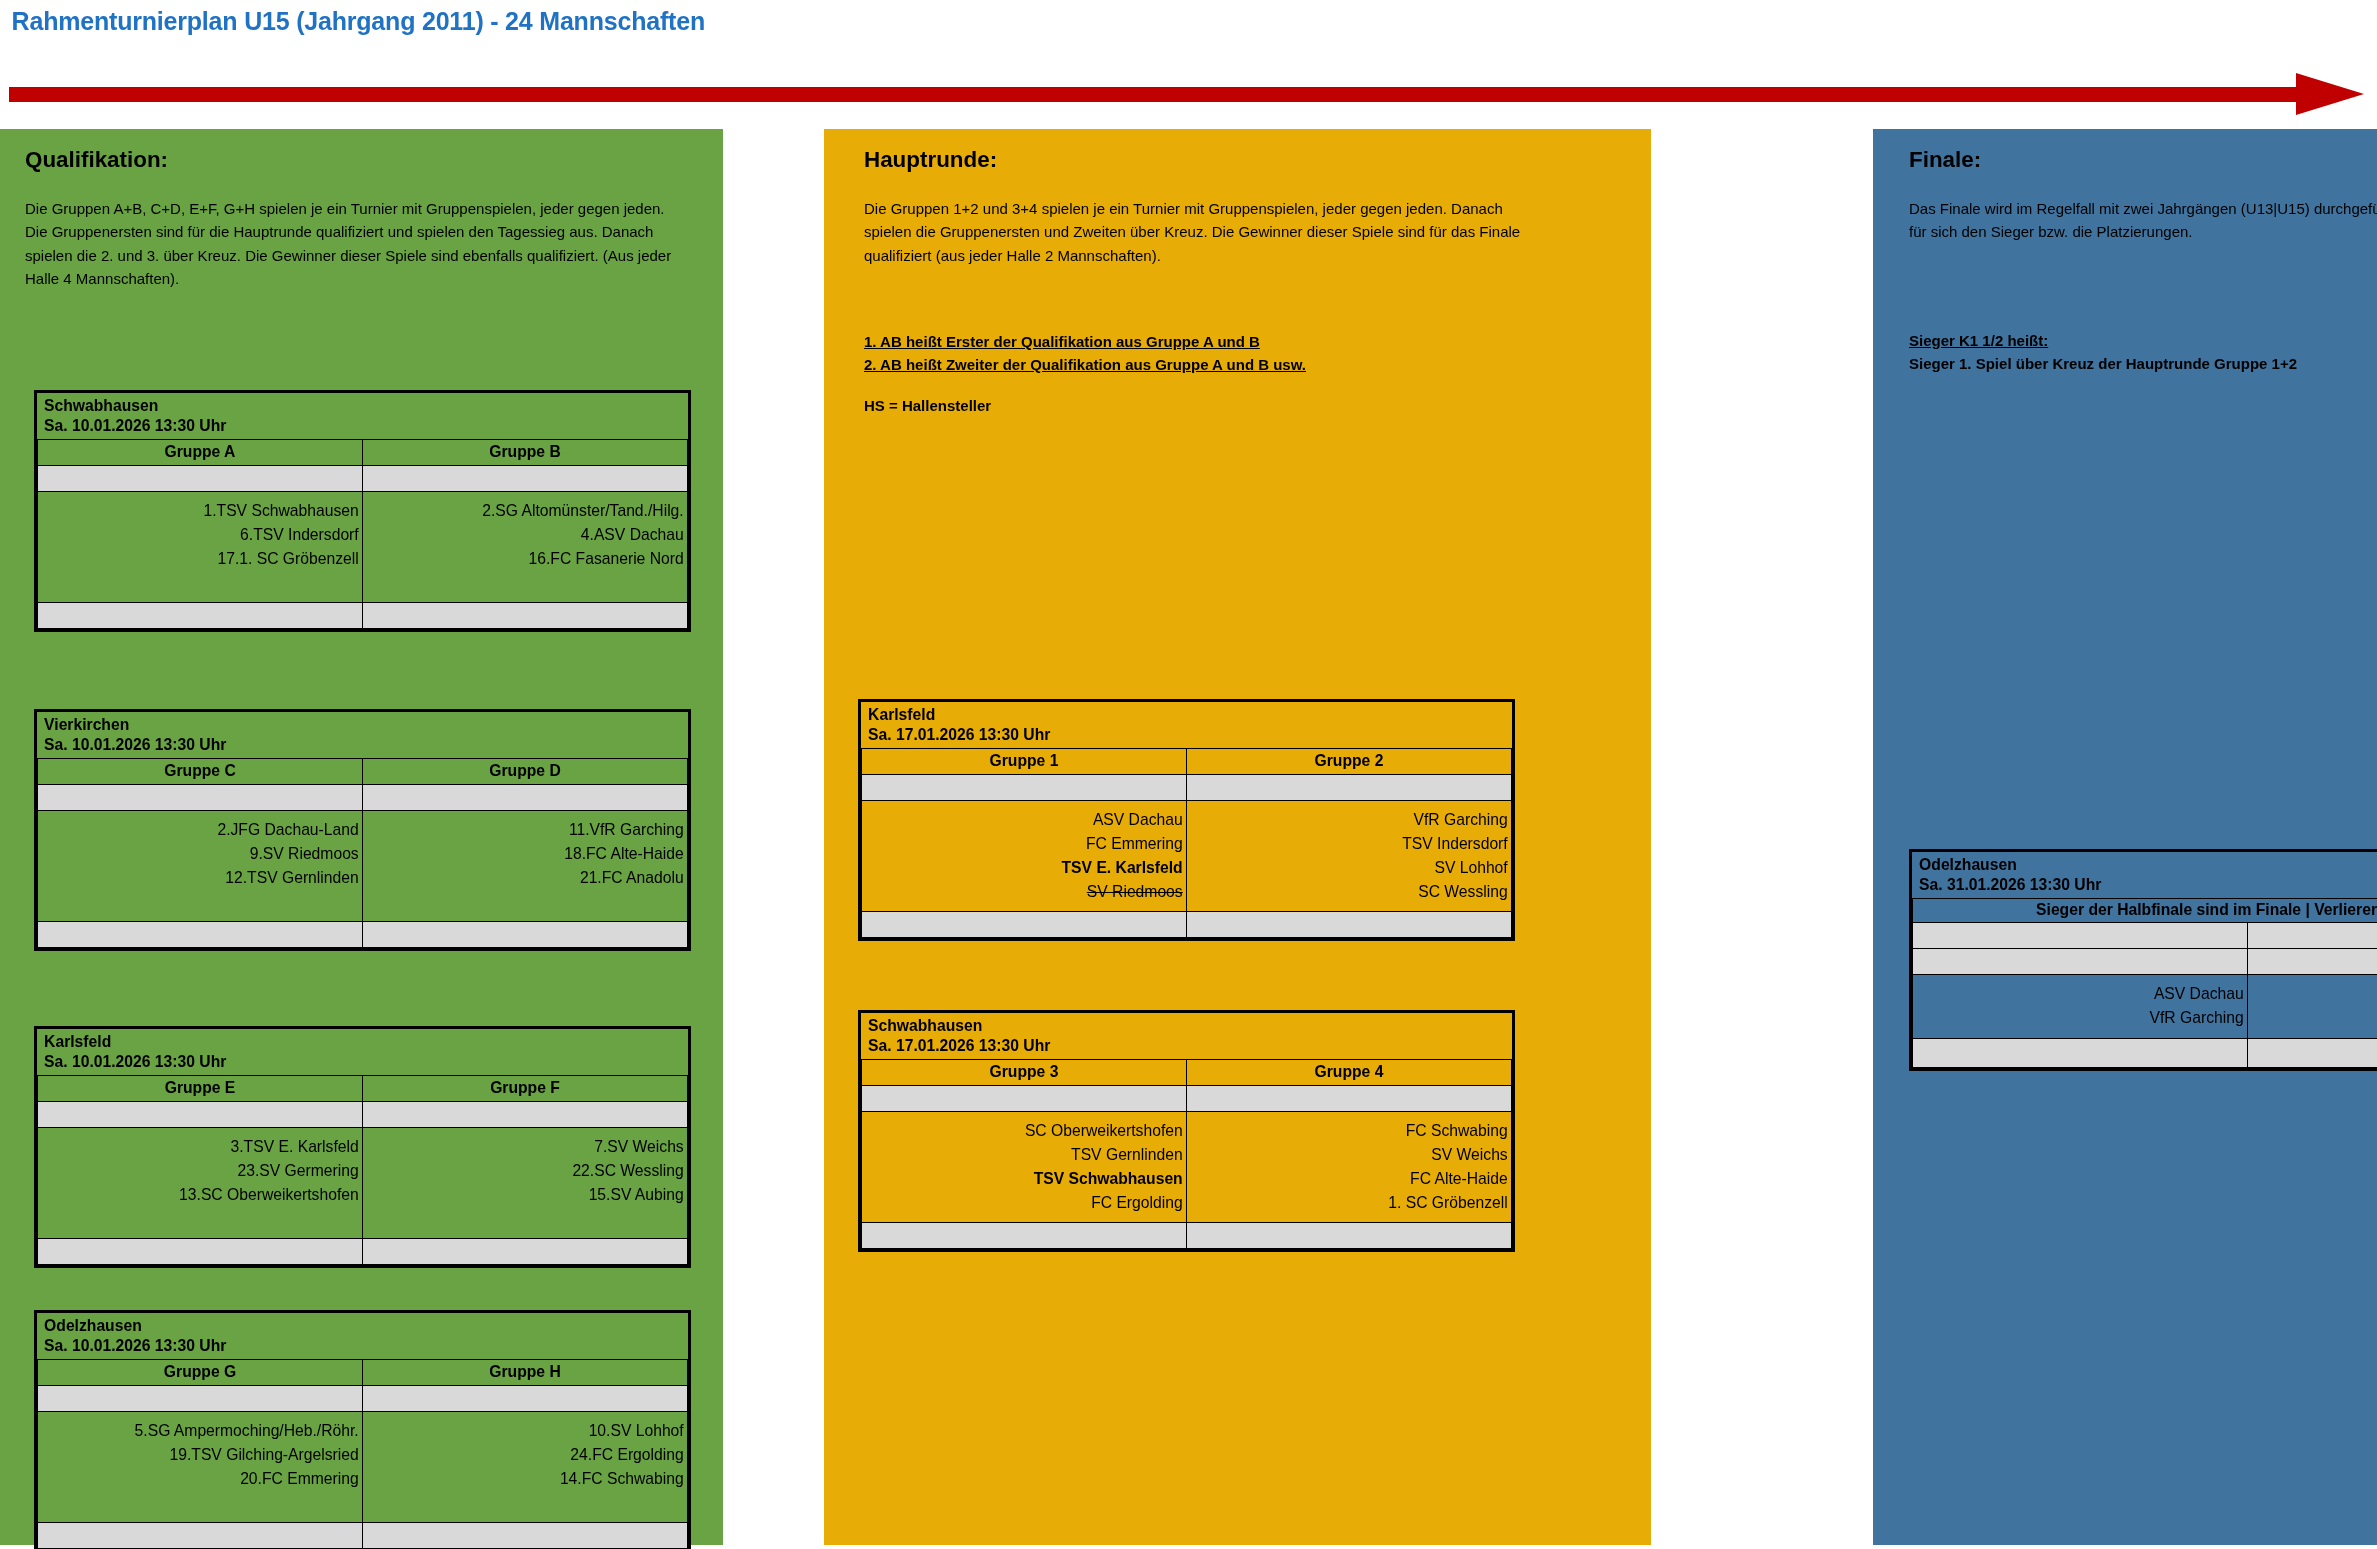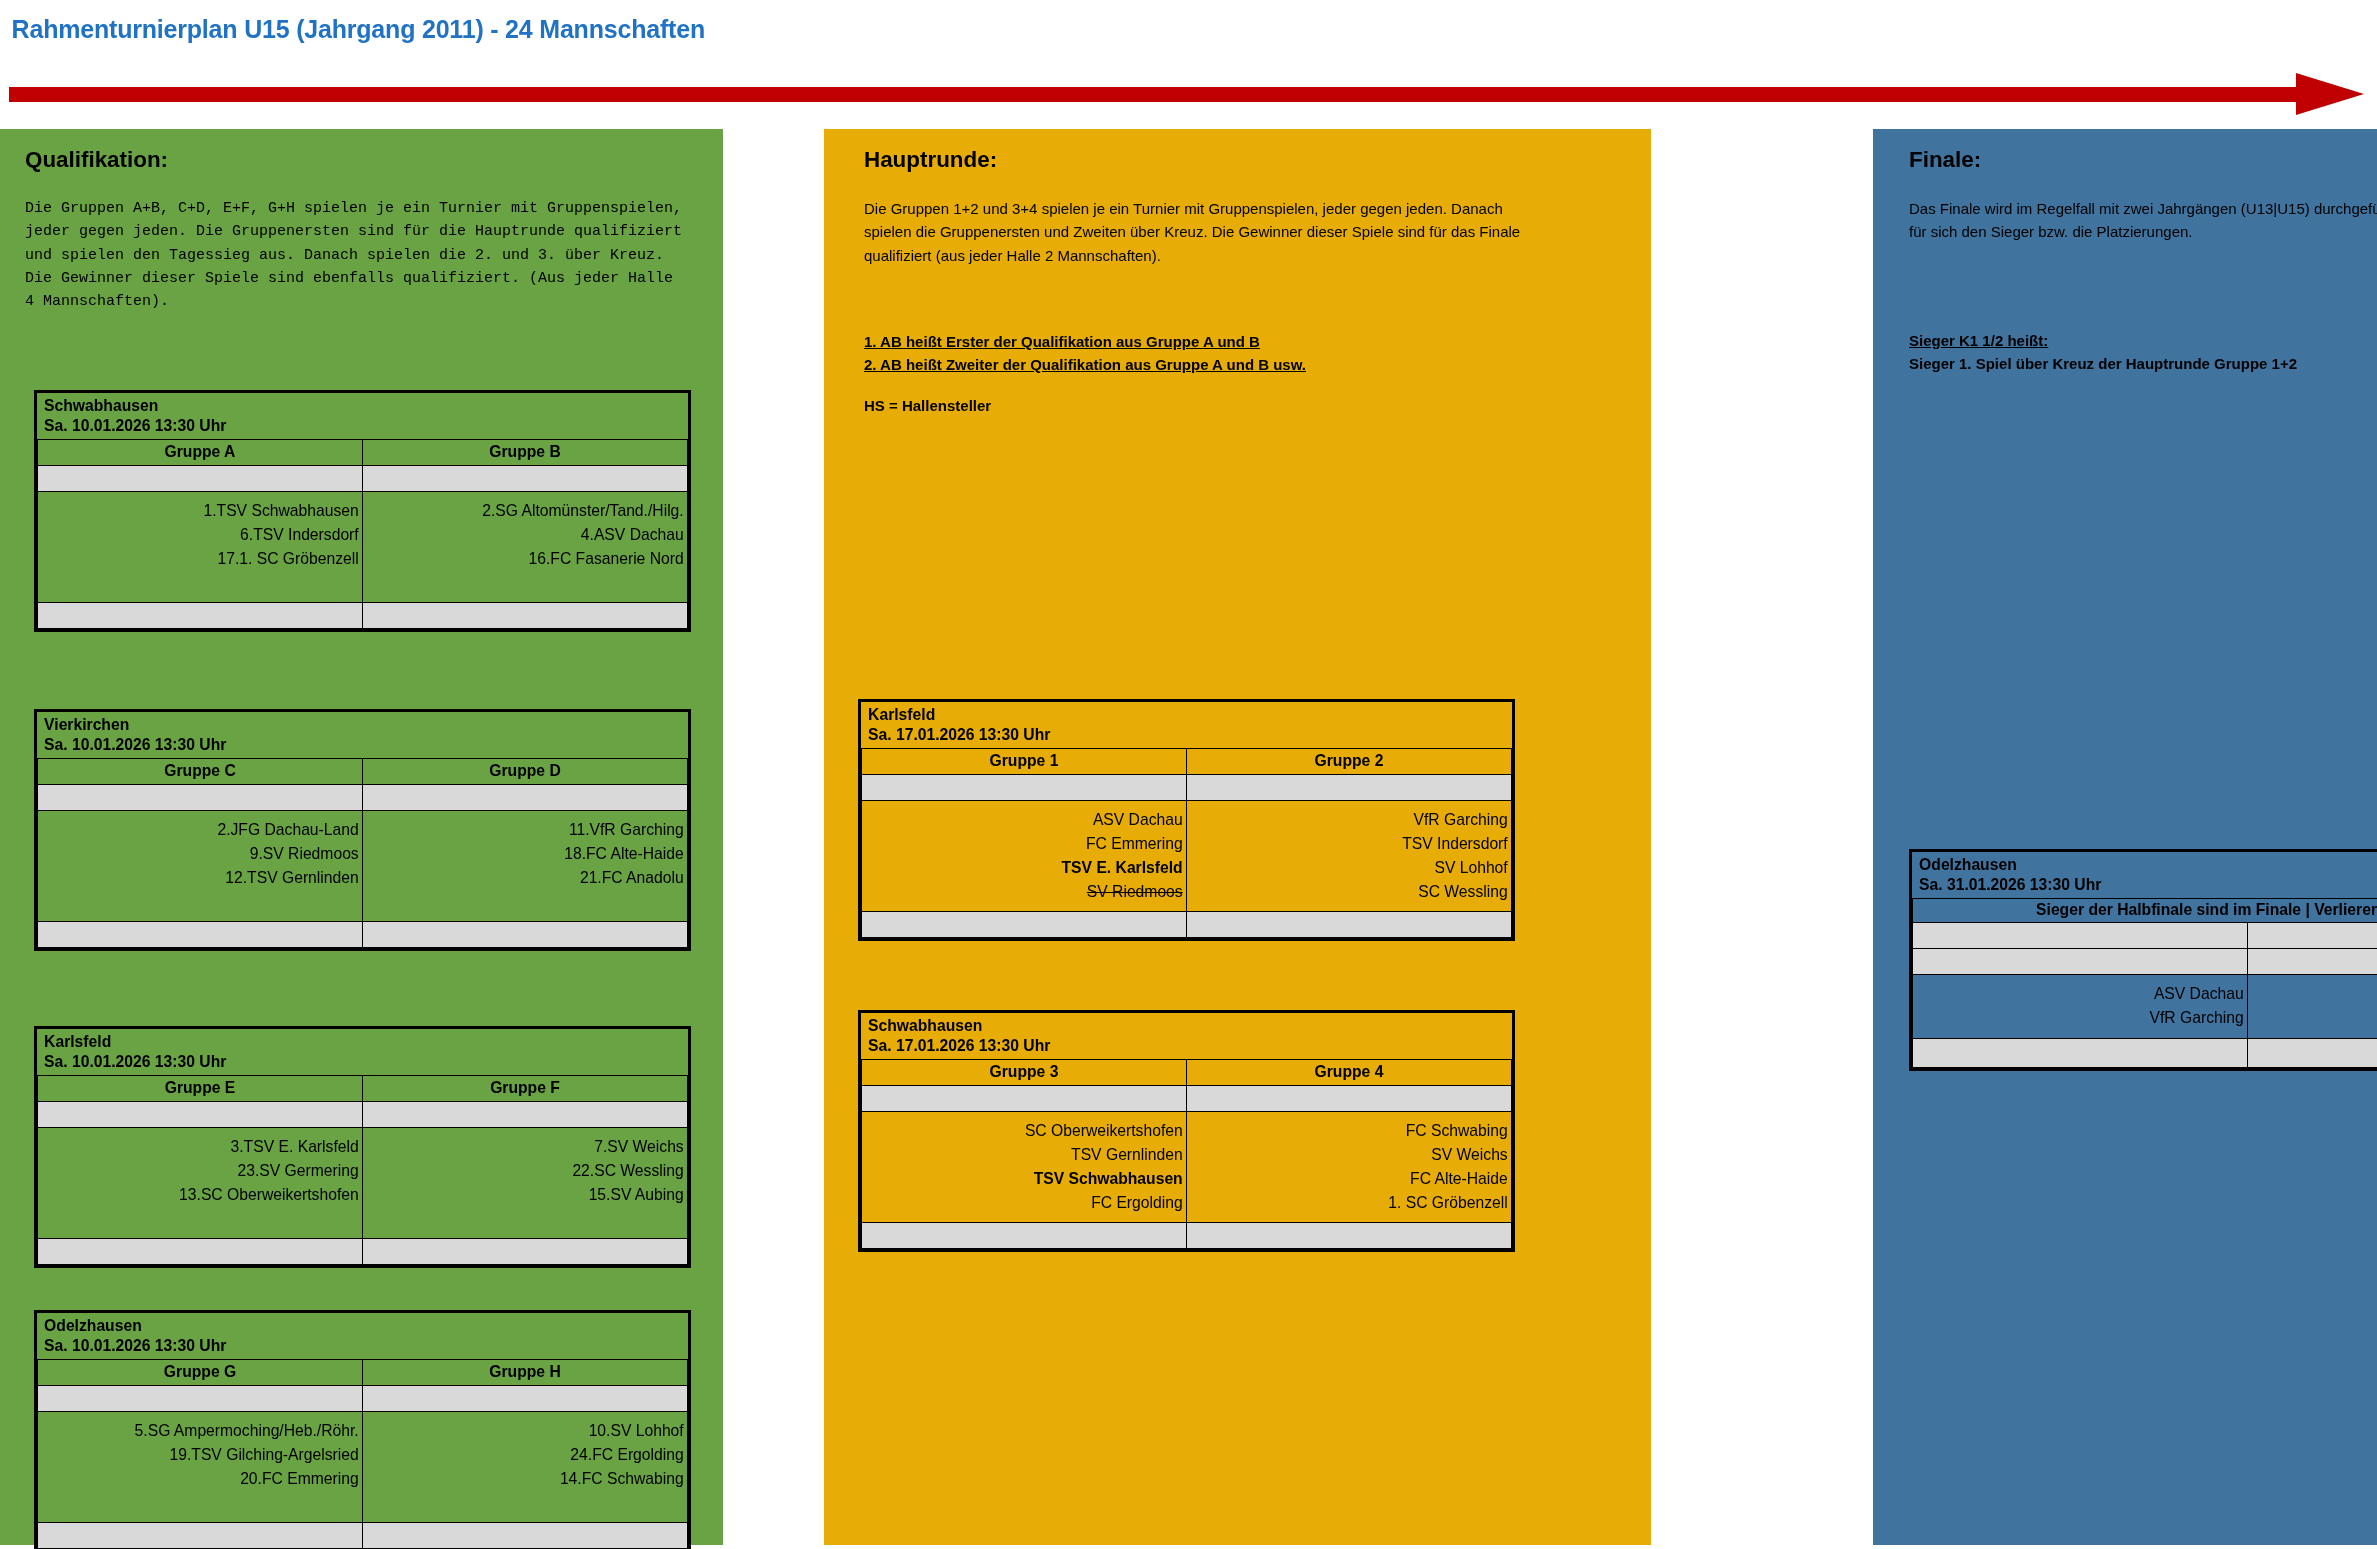--- a/index.html
+++ b/index.html
@@ -18,21 +18,20 @@
   
   #page-title {
     position: absolute;
     left: 11.6px;
     top: 6.6px;
     font-size: 25px;
     font-weight: bold;
     color: #1F72C4;
     letter-spacing: -0.2px;
     white-space: nowrap;
-    margin-top: 8px;
   }
 
   
   #arrow-wrap {
     position: absolute;
     left: 9px;
     top: 73px;
     width: 2358px;
     height: 43px;
   }
@@ -165,21 +164,21 @@
 
 <div id="page-title">Rahmenturnierplan U15 (Jahrgang 2011) - 24 Mannschaften</div>
 
 <div id="arrow-wrap">
   <div id="arrow-shaft"></div>
   <div id="arrow-head"></div>
 </div>
 
 <div class="panel" id="panel-qualifikation">
   <div class="panel-heading" style="left:25px; top:18px;">Qualifikation:</div>
-  <div class="panel-body" style="left:25px; top:68px; width:658px;font-family:Liberation Mono, monospace;">Die Gruppen A+B, C+D, E+F, G+H spielen je ein Turnier mit Gruppenspielen, jeder gegen jeden. Die Gruppenersten sind für die Hauptrunde qualifiziert und spielen den Tagessieg aus. Danach spielen die 2. und 3. über Kreuz. Die Gewinner dieser Spiele sind ebenfalls qualifiziert. (Aus jeder Halle 4 Mannschaften).</div>
+  <div class="panel-body" style="left:25px; top:68px; width:658px;">Die Gruppen A+B, C+D, E+F, G+H spielen je ein Turnier mit Gruppenspielen, jeder gegen jeden. Die Gruppenersten sind für die Hauptrunde qualifiziert und spielen den Tagessieg aus. Danach spielen die 2. und 3. über Kreuz. Die Gewinner dieser Spiele sind ebenfalls qualifiziert. (Aus jeder Halle 4 Mannschaften).</div>
 
   <div class="vtable t-green" style="left:34px; top:227px; width:657px;">
     <table>
       <tbody>
           <tr>
             <td class="venue-cell" colspan="2">
         <span class="v-line">Schwabhausen</span>
         <span class="v-line">Sa. 10.01.2026 13:30 Uhr</span>
       </td>
           </tr>

